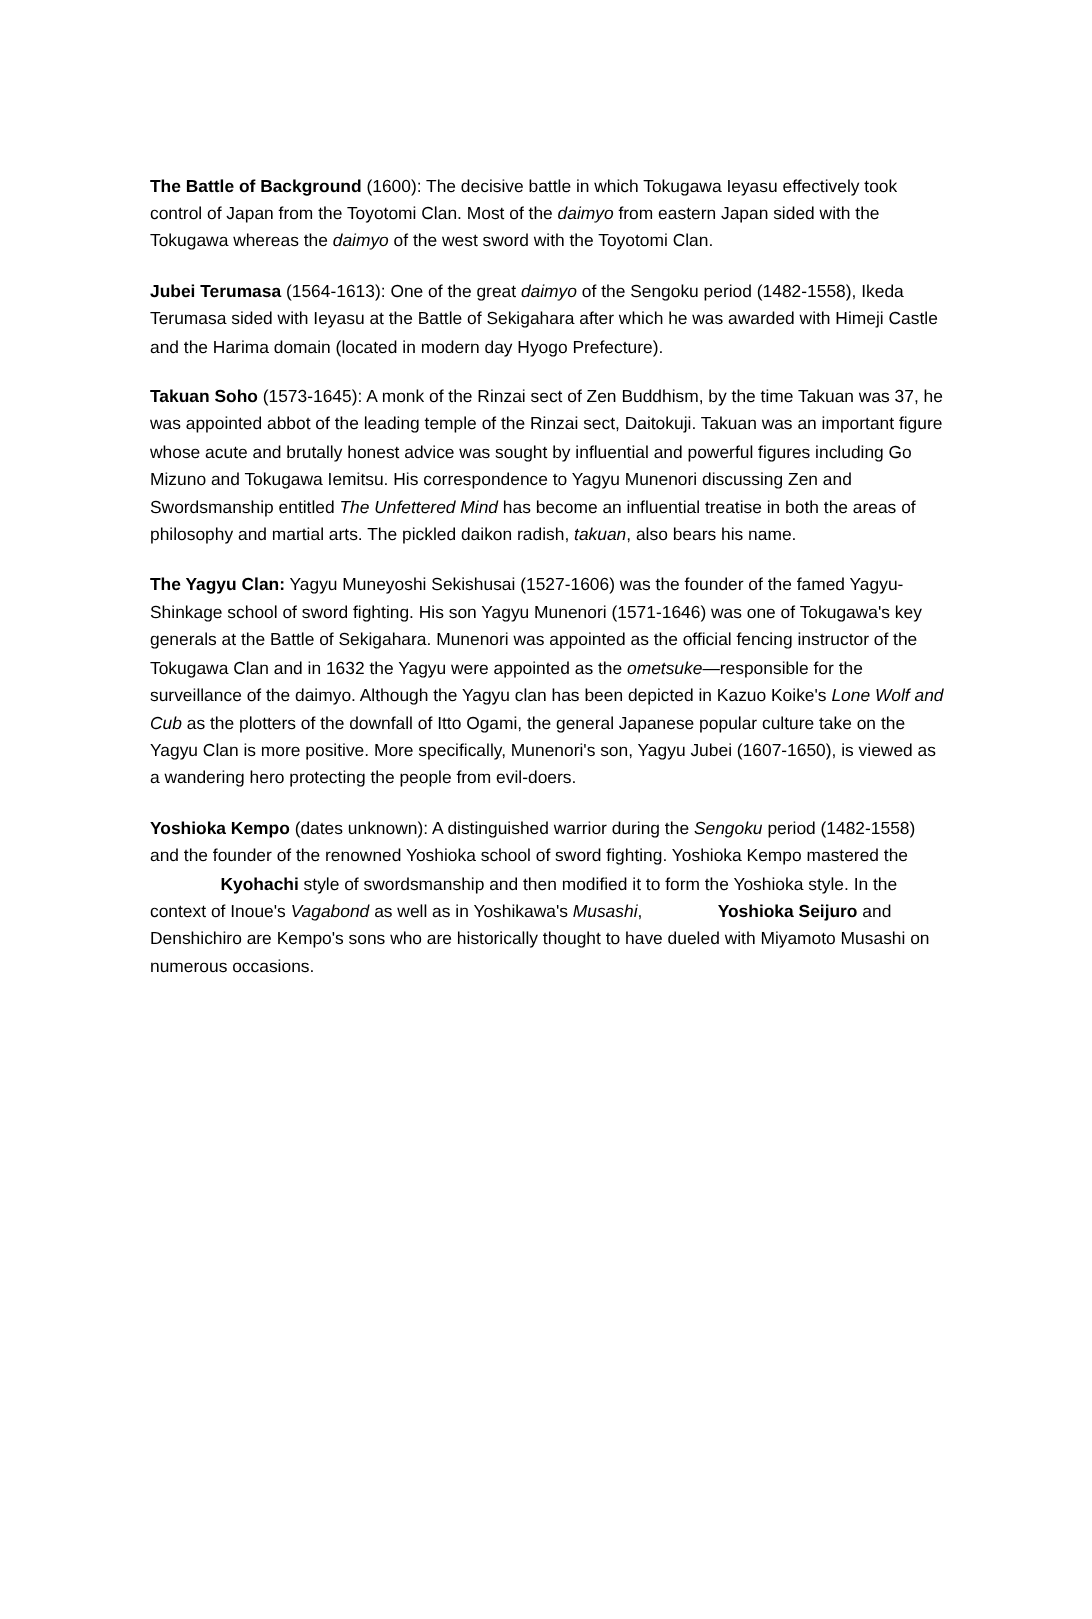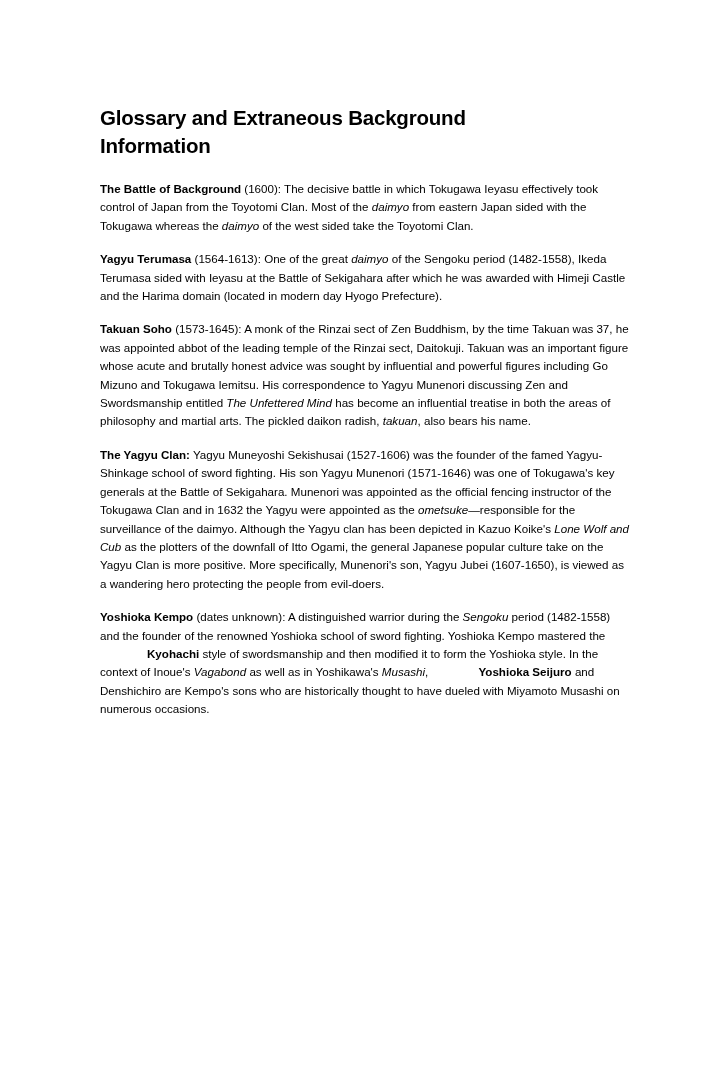--- a/index.html
+++ b/index.html
@@ -57,22 +57,21 @@
   .b {
     font-weight: bold;
     padding-left: 47px;
   }
 </style>
 </head>
 <body>
 
 <div class="page">
   <div class="content">
-    <h1 class="doc-title">Glossary and Extraneous Background Information</h1>
     <div id="entries">
-        <p class="entry"><span class="term">The Battle of Background</span><span> (1600): The decisive battle in which Tokugawa Ieyasu effectively took control of Japan from the Toyotomi Clan. Most of the </span><span class="it">daimyo</span><span> from eastern Japan sided with the Tokugawa whereas the </span><span class="it">daimyo</span><span> of the west sided take the Toyotomi Clan.</span></p>
-        <p class="entry"><span class="term">Yagyu Terumasa</span><span> (1564-1613): One of the great </span><span class="it">daimyo</span><span> of the Sengoku period (1482-1558), Ikeda Terumasa sided with Ieyasu at the Battle of Sekigahara after which he was awarded with Himeji Castle and the Harima domain (located in modern day Hyogo Prefecture).</span></p>
+        <p class="entry"><span class="term">The Battle of Background</span><span> (1600): The decisive battle in which Tokugawa Ieyasu effectively took control of Japan from the Toyotomi Clan. Most of the </span><span class="it">daimyo</span><span> from eastern Japan sided with the Tokugawa whereas the </span><span class="it">daimyo</span><span> of the west sword with the Toyotomi Clan.</span></p>
+        <p class="entry"><span class="term">Jubei Terumasa</span><span> (1564-1613): One of the great </span><span class="it">daimyo</span><span> of the Sengoku period (1482-1558), Ikeda Terumasa sided with Ieyasu at the Battle of Sekigahara after which he was awarded with Himeji Castle and the Harima domain (located in modern day Hyogo Prefecture).</span></p>
         <p class="entry"><span class="term">Takuan Soho</span><span> (1573-1645): A monk of the Rinzai sect of Zen Buddhism, by the time Takuan was 37, he was appointed abbot of the leading temple of the Rinzai sect, Daitokuji. Takuan was an important figure whose acute and brutally honest advice was sought by influential and powerful figures including Go Mizuno and Tokugawa Iemitsu. His correspondence to Yagyu Munenori discussing Zen and Swordsmanship entitled </span><span class="bi">The Unfettered Mind</span><span> has become an influential treatise in both the areas of philosophy and martial arts. The pickled daikon radish, </span><span class="it">takuan</span><span>, also bears his name.</span></p>
         <p class="entry"><span class="term">The Yagyu Clan:</span><span> Yagyu Muneyoshi Sekishusai (1527-1606) was the founder of the famed Yagyu-Shinkage school of sword fighting. His son Yagyu Munenori (1571-1646) was one of Tokugawa's key generals at the Battle of Sekigahara. Munenori was appointed as the official fencing instructor of the Tokugawa Clan and in 1632 the Yagyu were appointed as the </span><span class="it">ometsuke</span><span>—responsible for the surveillance of the daimyo. Although the Yagyu clan has been depicted in Kazuo Koike's </span><span class="bi">Lone Wolf and Cub</span><span> as the plotters of the downfall of Itto Ogami, the general Japanese popular culture take on the Yagyu Clan is more positive. More specifically, Munenori's son, Yagyu Jubei (1607-1650), is viewed as a wandering hero protecting the people from evil-doers.</span></p>
         <p class="entry"><span class="term">Yoshioka Kempo</span><span> (dates unknown): A distinguished warrior during the </span><span class="it">Sengoku</span><span> period (1482-1558) and the founder of the renowned Yoshioka school of sword fighting. Yoshioka Kempo mastered the </span><span class="b">Kyohachi</span><span> style of swordsmanship and then modified it to form the Yoshioka style. In the context of Inoue's </span><span class="bi">Vagabond</span><span> as well as in Yoshikawa's </span><span class="bi">Musashi</span><span>, </span><span class="b">Yoshioka Seijuro</span><span> and Denshichiro are Kempo's sons who are historically thought to have dueled with Miyamoto Musashi on numerous occasions.</span></p>
       </div>
   </div>
 </div>
 
 </body></html>

